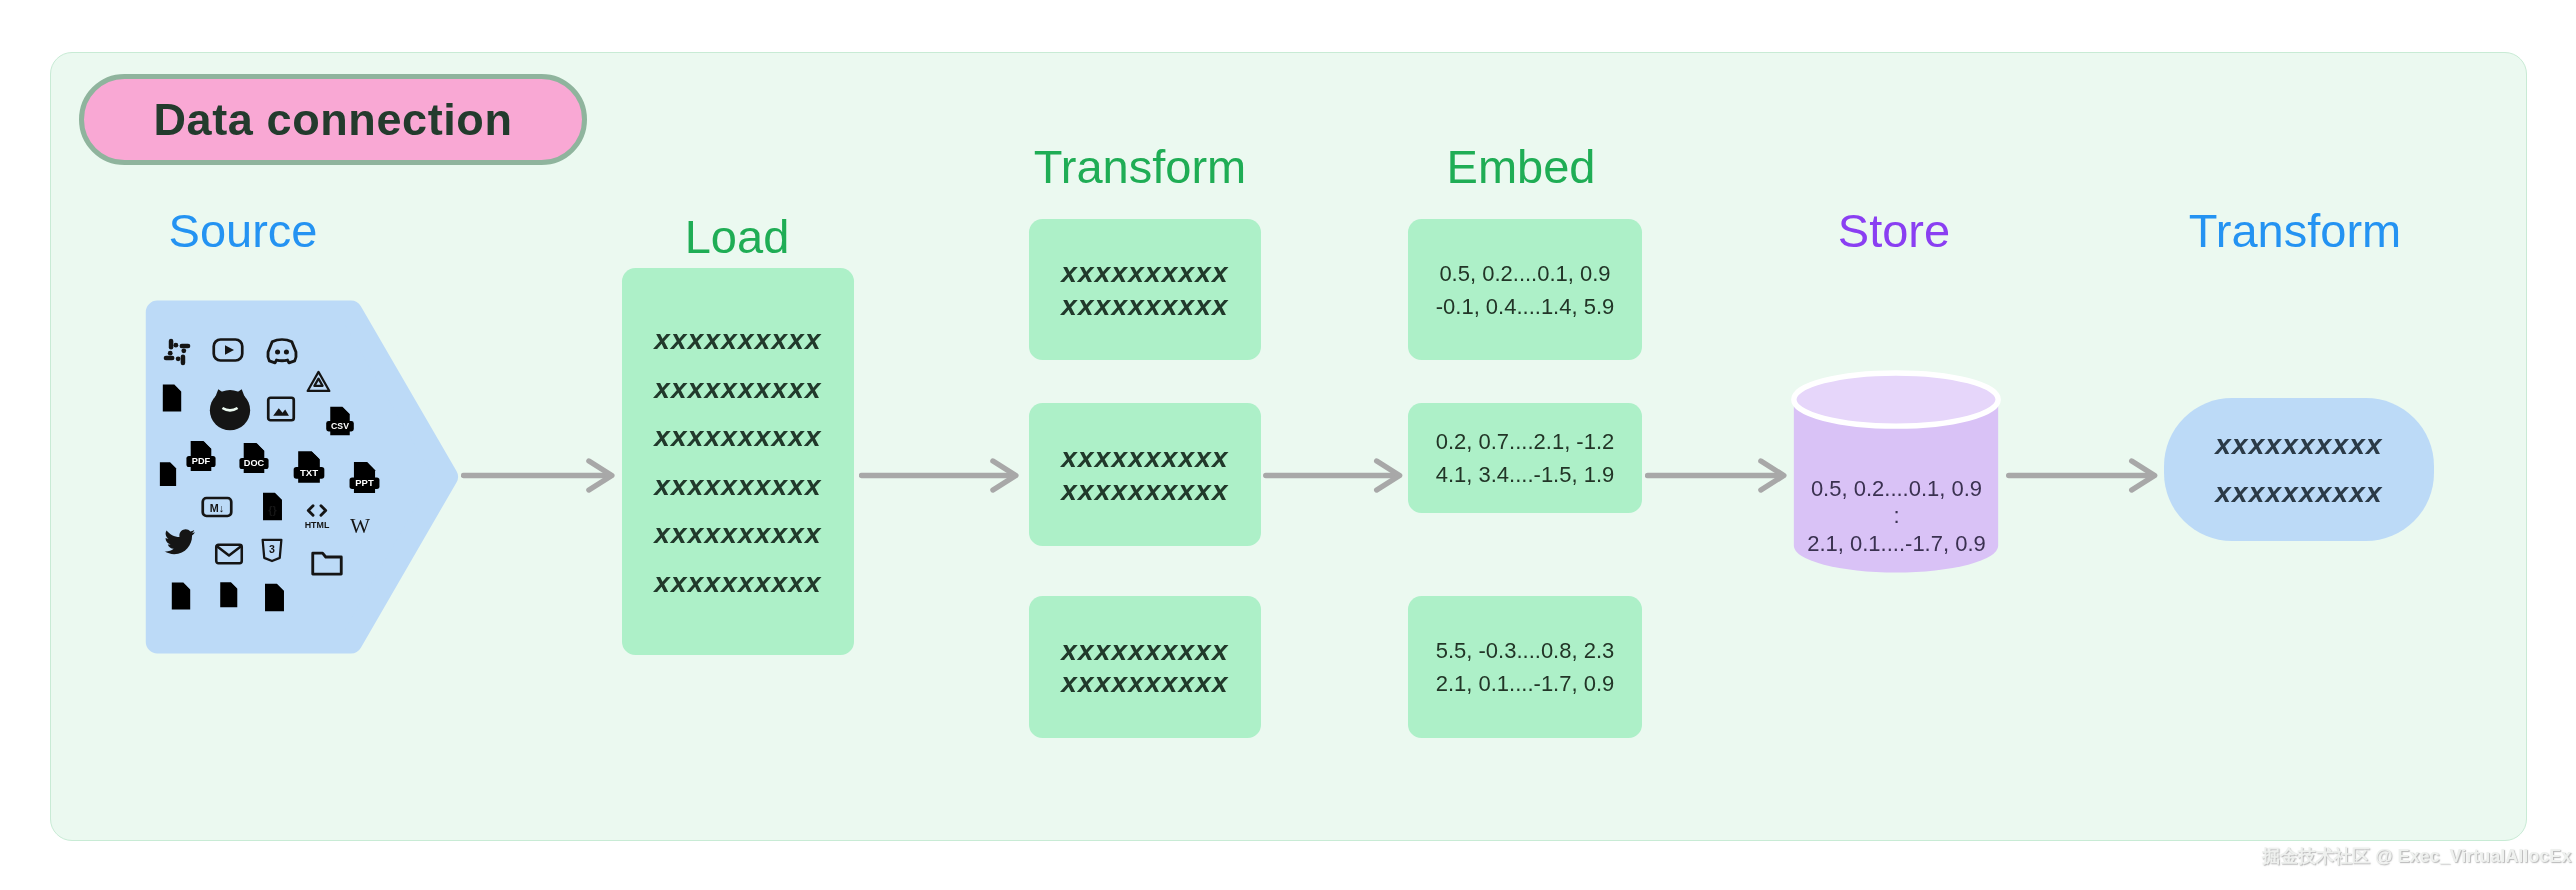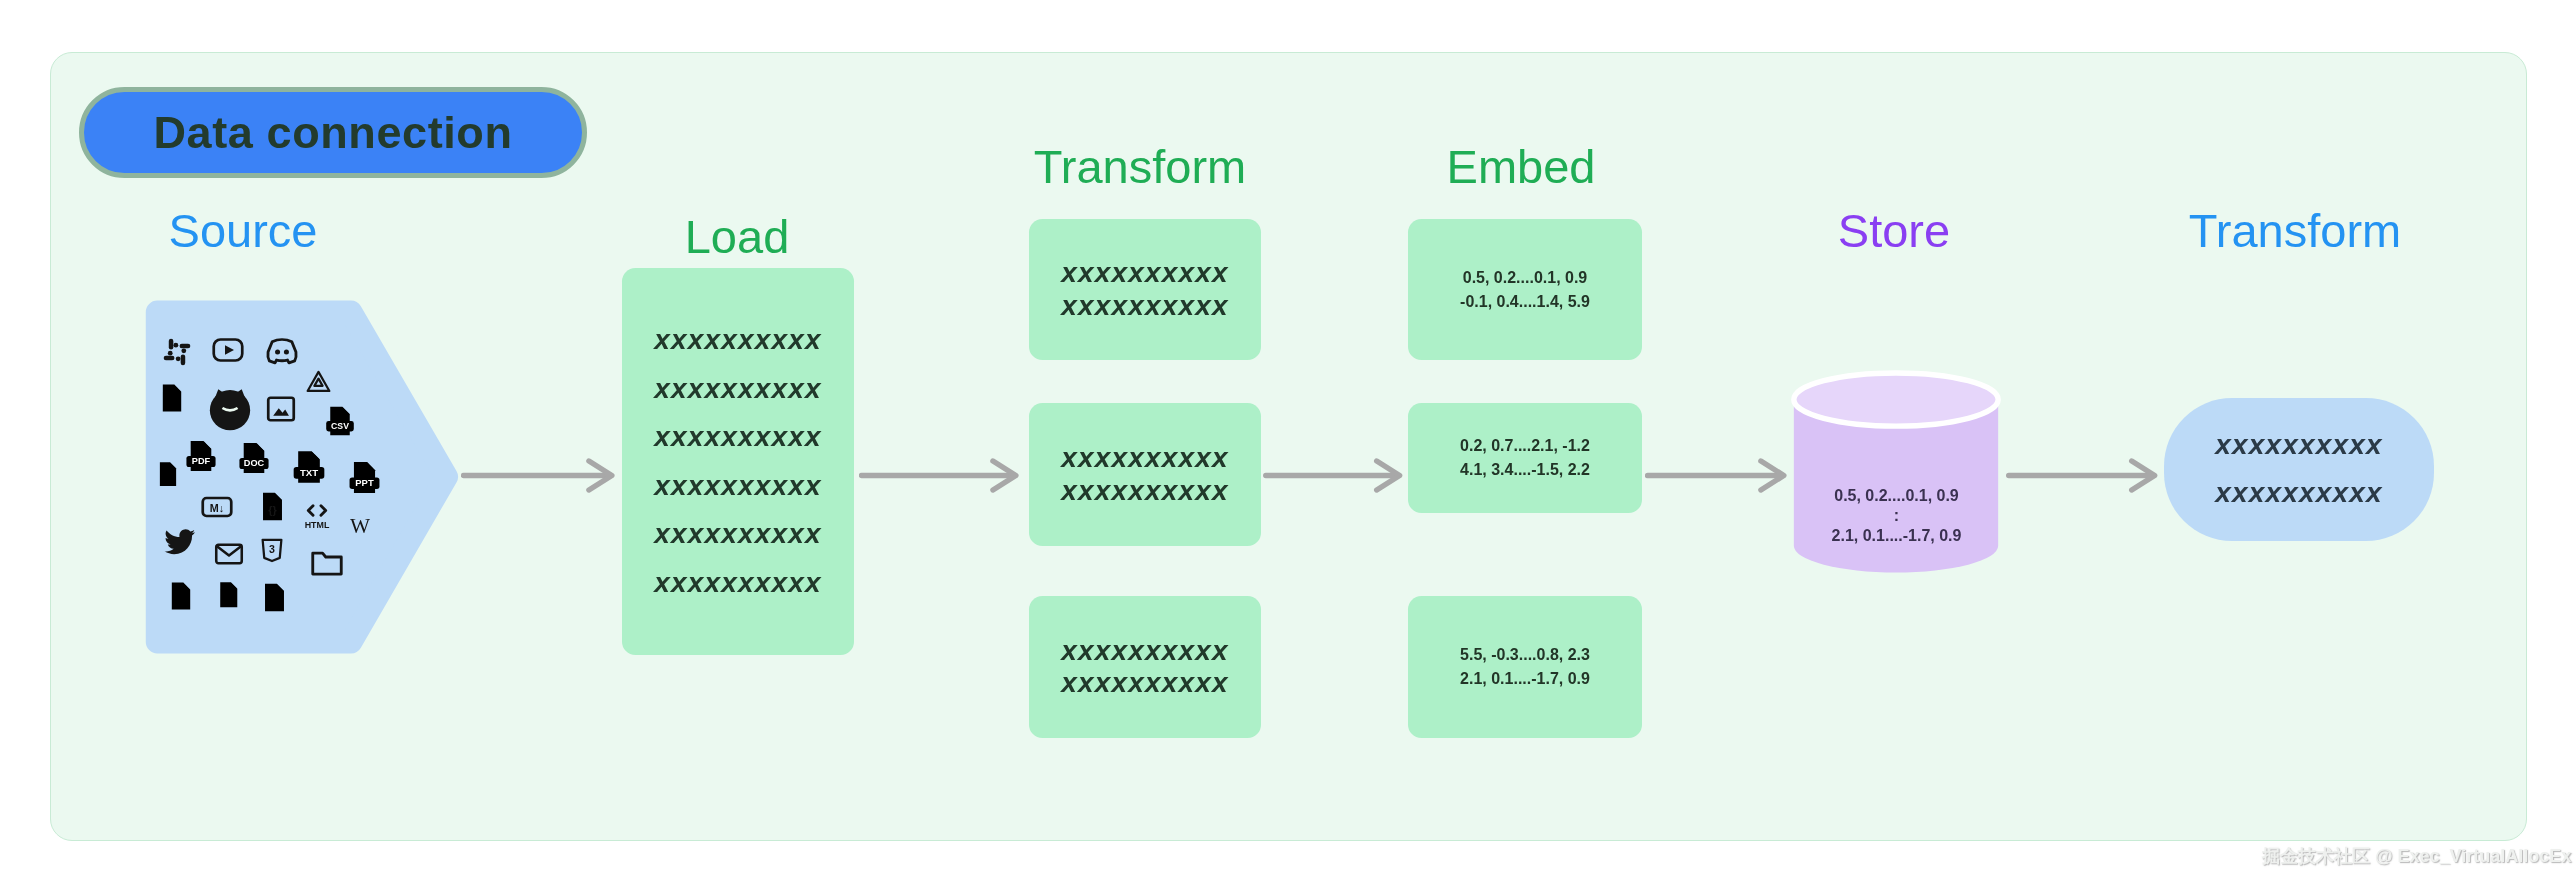--- a/index.html
+++ b/index.html
@@ -1,32 +1,32 @@
 <!DOCTYPE html>
 <html style="font-size:9.7px"><head>
 <meta charset="utf-8">
 <style>
   html,body{margin:0;padding:0;background:#ffffff;}
   body{width:2576px;height:891px;position:relative;overflow:hidden;
        font-family:"Liberation Sans",sans-serif;}
   .container{position:absolute;left:50px;top:52px;width:2477px;height:789px;
        background:#ebf9f0;border:1.8px solid #c8ebd5;border-radius:22px;box-sizing:border-box;}
   .title-badge{position:absolute;left:79px;top:74px;width:508px;height:91px;
-       background:#3b82f6;border:5.4px solid #8fb49d;border-radius:46px;box-sizing:border-box;
+       background:#f9a8d4;border:5.4px solid #8fb49d;border-radius:46px;box-sizing:border-box;
        display:flex;align-items:center;justify-content:center;
-       font-size:45px;font-weight:bold;color:#233b2d;letter-spacing:0.6px;margin-top:13px;}
+       font-size:45px;font-weight:bold;color:#233b2d;letter-spacing:0.6px;}
   .heading{position:absolute;transform:translateX(-50%);font-size:47px;font-weight:normal;white-space:nowrap;}
   .h-blue{color:#2493f2;}
   .h-green{color:#1fad55;}
   .h-purple{color:#8a3ff2;}
   .gbox{position:absolute;background:#adf0c8;border-radius:13.3px;
        display:flex;flex-direction:column;align-items:center;justify-content:center;
        color:#21392b;}
   .xline{font-size:28px;font-weight:600;letter-spacing:1.2px;line-height:1.15;font-style:italic;}
-  .numline{font-size:16px;font-weight:700;line-height:1.5;color:#223527;}
+  .numline{font-size:22px;font-weight:400;line-height:1.5;color:#223527;}
   .load-box{left:622px;top:268px;width:232px;height:387px;gap:16.3px;}
   .pill{position:absolute;left:2164px;top:398px;width:270px;height:143px;
        background:#bcdaf7;border-radius:68px;display:flex;flex-direction:column;
        align-items:center;justify-content:center;gap:15.7px;color:#2b3a47;}
   .arrow{position:absolute;height:41px;}
   .arrow line,.arrow polyline{stroke:#a8a8a8;stroke-width:9;fill:none;
        stroke-linecap:round;stroke-linejoin:round;}
   .pentagon-wrap{position:absolute;left:145px;top:300px;width:315px;height:366px;}
   .pentagon-wrap>svg.shape{position:absolute;left:0;top:0;}
   .ic{position:absolute;}
@@ -231,21 +231,21 @@
   <div class="xline">xxxxxxxxxx</div>
   <div class="xline">xxxxxxxxxx</div>
 </div>
 
 <div class="gbox" style="left:1408px;top:219px;width:234px;height:141px">
   <div class="numline">0.5, 0.2....0.1, 0.9</div>
   <div class="numline">-0.1, 0.4....1.4, 5.9</div>
 </div>
 <div class="gbox" style="left:1408px;top:403px;width:234px;height:110px">
   <div class="numline">0.2, 0.7....2.1, -1.2</div>
-  <div class="numline">4.1, 3.4....-1.5, 2.2</div>
+  <div class="numline">4.1, 3.4....-1.5, 1.9</div>
 </div>
 <div class="gbox" style="left:1408px;top:596px;width:234px;height:142px">
   <div class="numline">5.5, -0.3....0.8, 2.3</div>
   <div class="numline">2.1, 0.1....-1.7, 0.9</div>
 </div>
 
 <svg style="position:absolute;left:1789px;top:369px" width="214" height="211" viewBox="0 0 354 348">
   <path d="M8 50 V292 A169 44 0 0 0 346 292 V50 Z" fill="#d9c2f6"></path>
   <ellipse cx="177" cy="50" rx="169" ry="44" fill="#e6d6fa" stroke="#ffffff" stroke-width="9"></ellipse>
 </svg>

